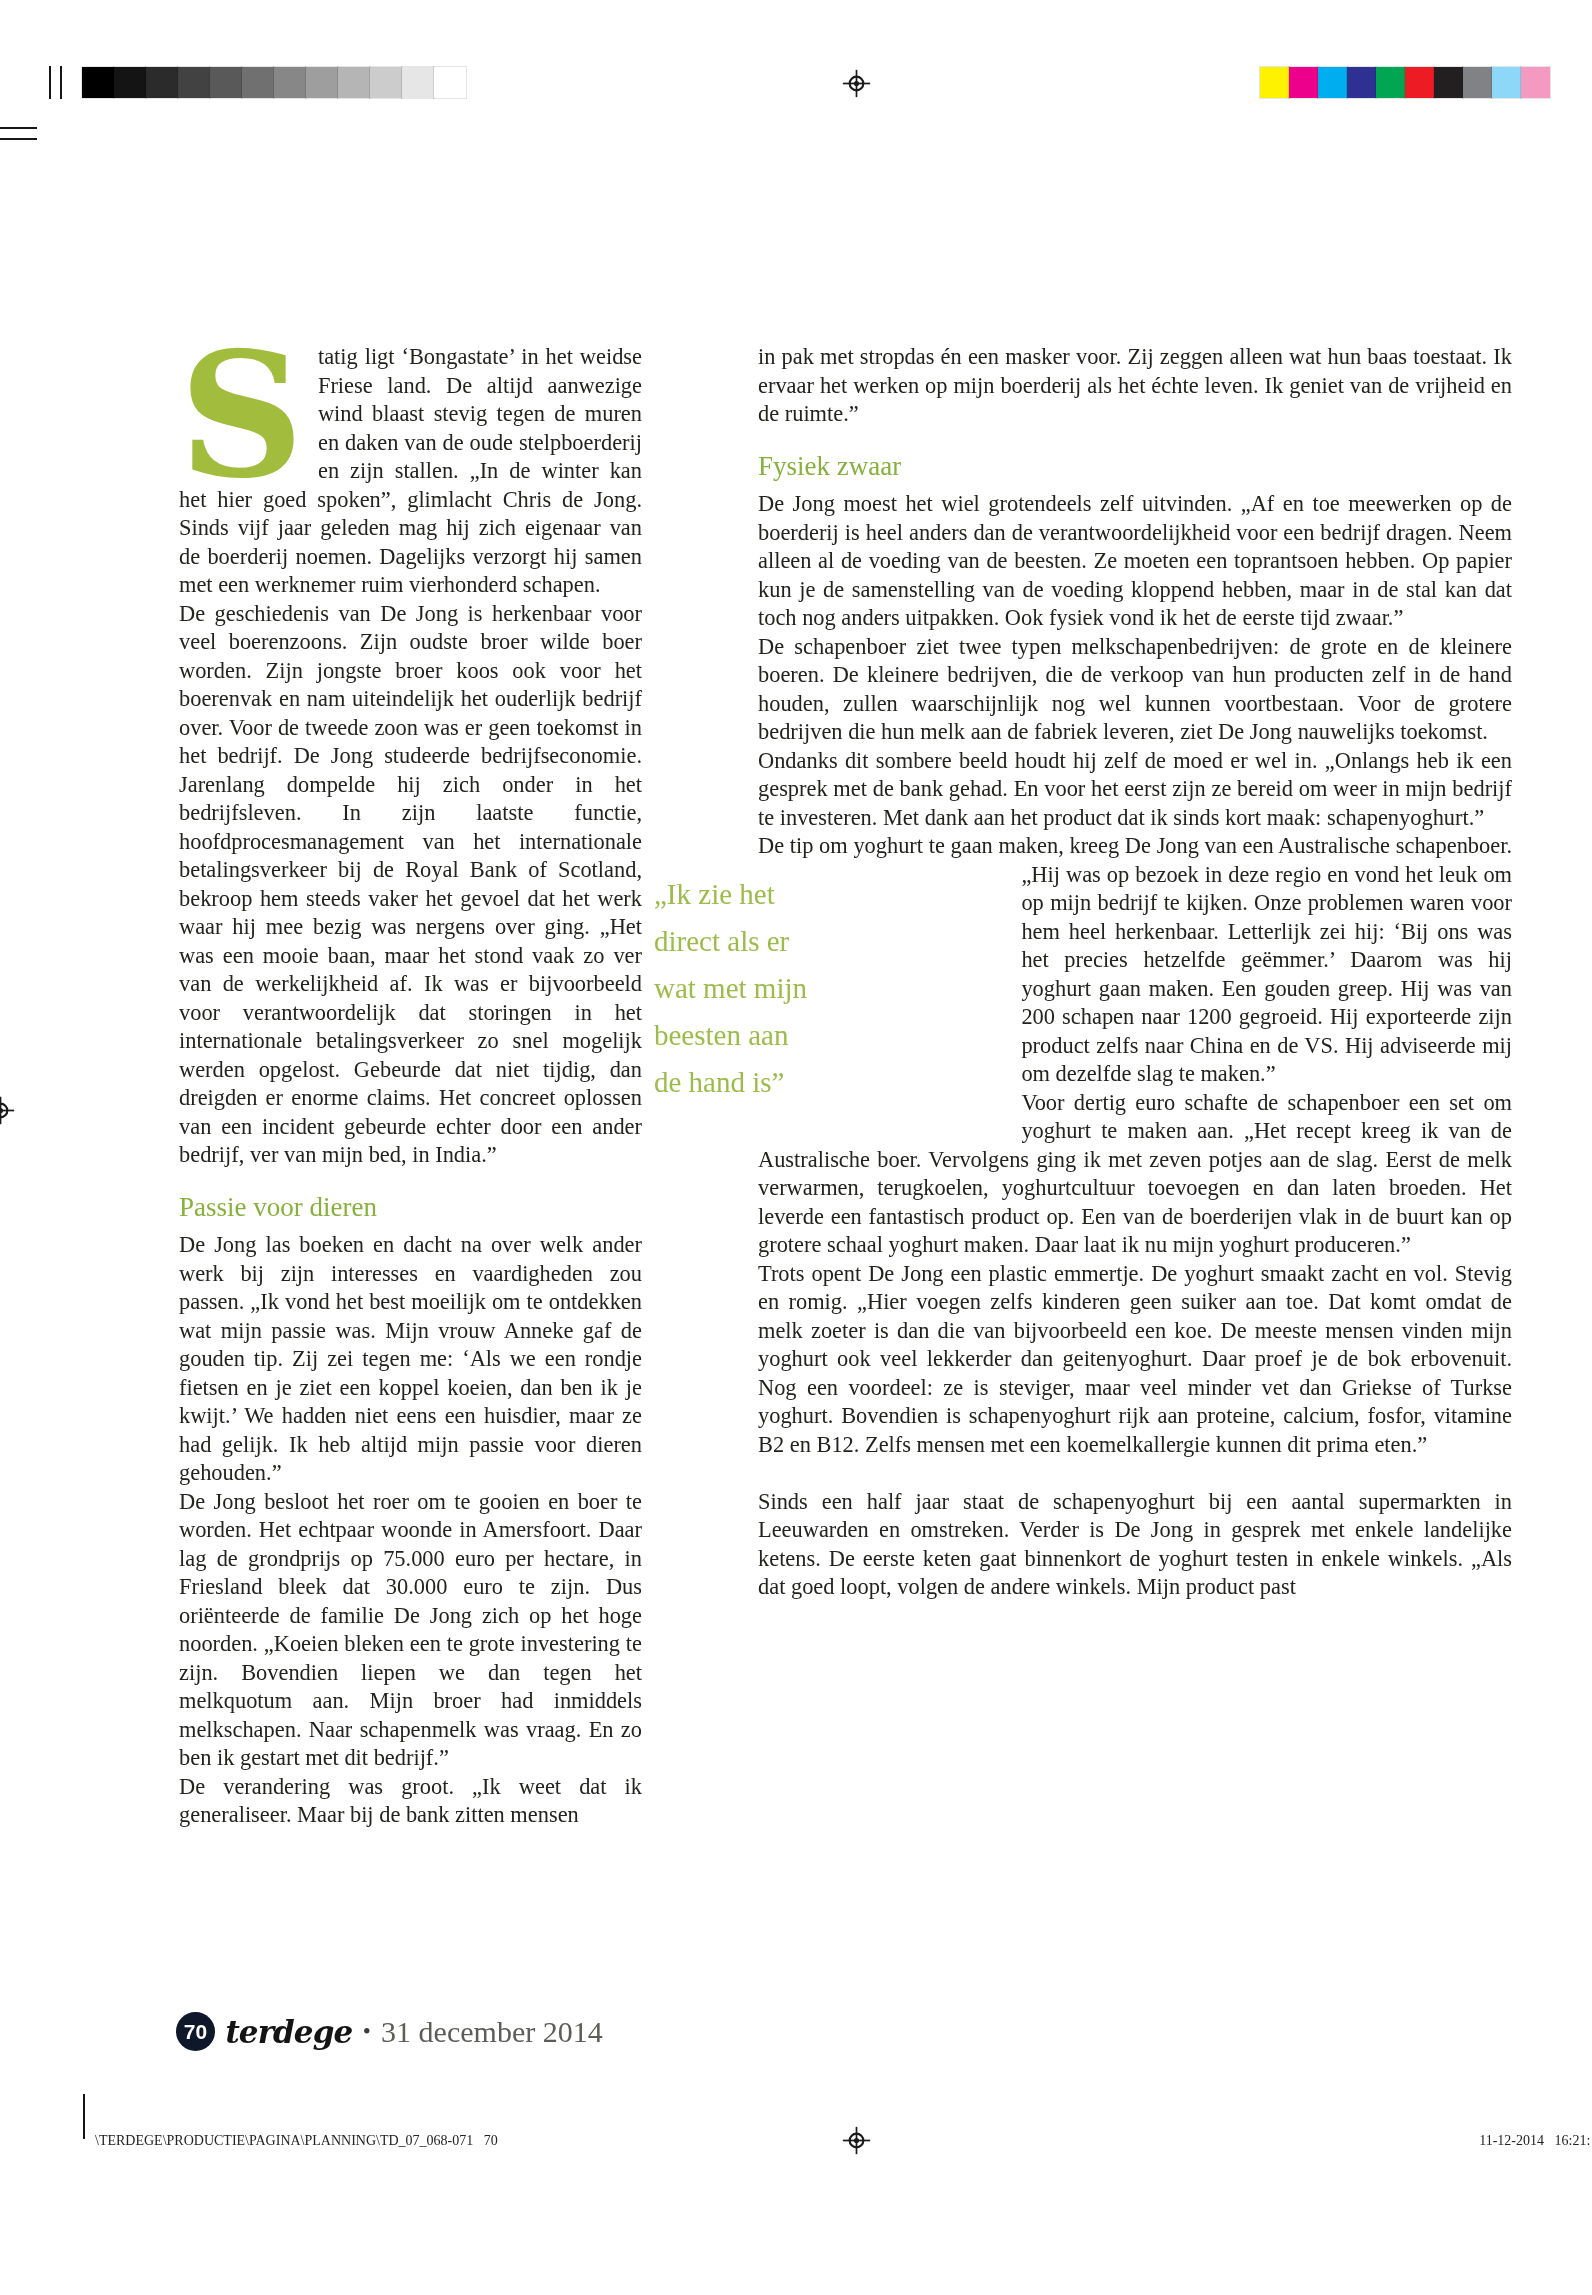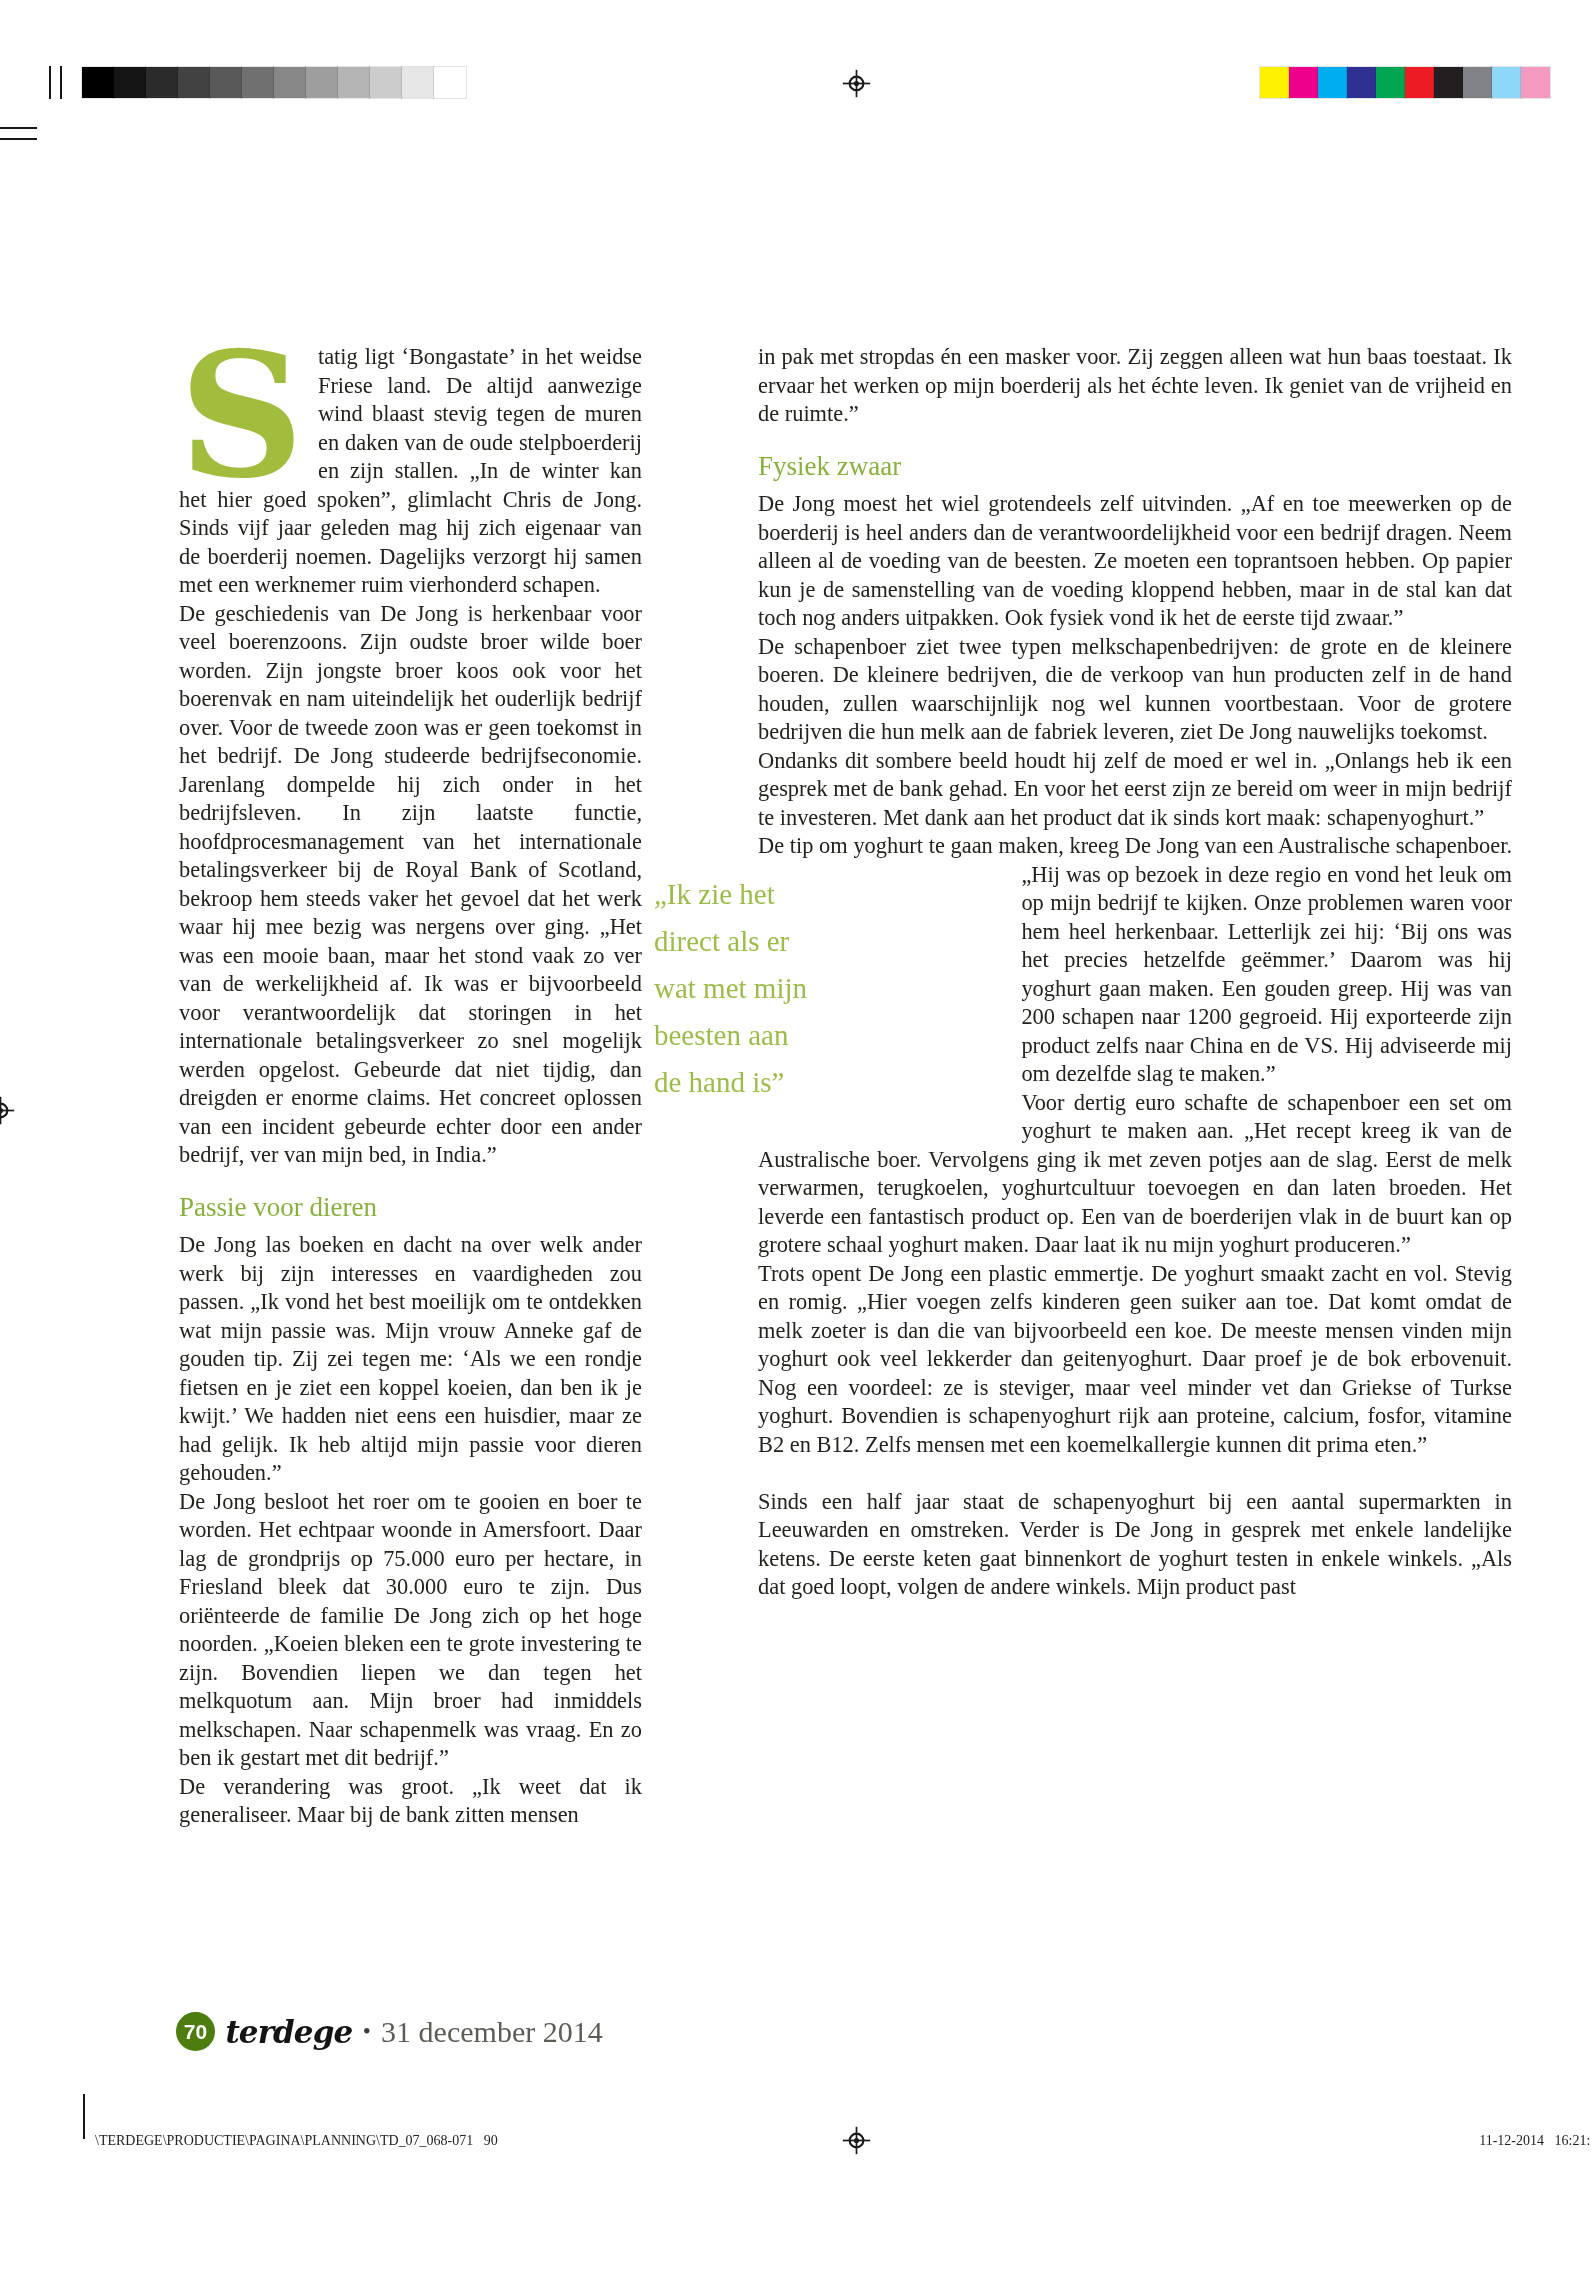--- a/index.html
+++ b/index.html
@@ -75,21 +75,21 @@
     position: absolute;
     left: 176px;
     top: 2012px;
     display: flex;
     align-items: center;
     gap: 10.4px;
   }
   .page-badge {
     width: 39px; height: 39px;
     border-radius: 50%;
-    background: #4d7c0f;
+    background: #0f172a;
     color: #ffffff;
     display: flex; align-items: center; justify-content: center;
     font-family: "Liberation Sans", sans-serif;
     font-weight: 700;
     font-size: 21px;
   }
   .logo {
     font-family: "DejaVu Serif", serif;
     font-style: italic;
     font-weight: 700;
@@ -204,17 +204,17 @@
 
   </main>
 
   <footer class="page-footer">
     <span class="page-badge">70</span>
     <span class="logo">terdege</span>
     <span class="footer-sep">•</span>
     <span class="footer-date">31 december 2014</span>
   </footer>
 
-  <div class="slug slug-left">\TERDEGE\PRODUCTIE\PAGINA\PLANNING\TD_07_068-071   90</div>
+  <div class="slug slug-left">\TERDEGE\PRODUCTIE\PAGINA\PLANNING\TD_07_068-071   70</div>
   <div class="slug slug-right">11-12-2014   16:21:</div>
 
 </div>
 
 
 </body></html>

